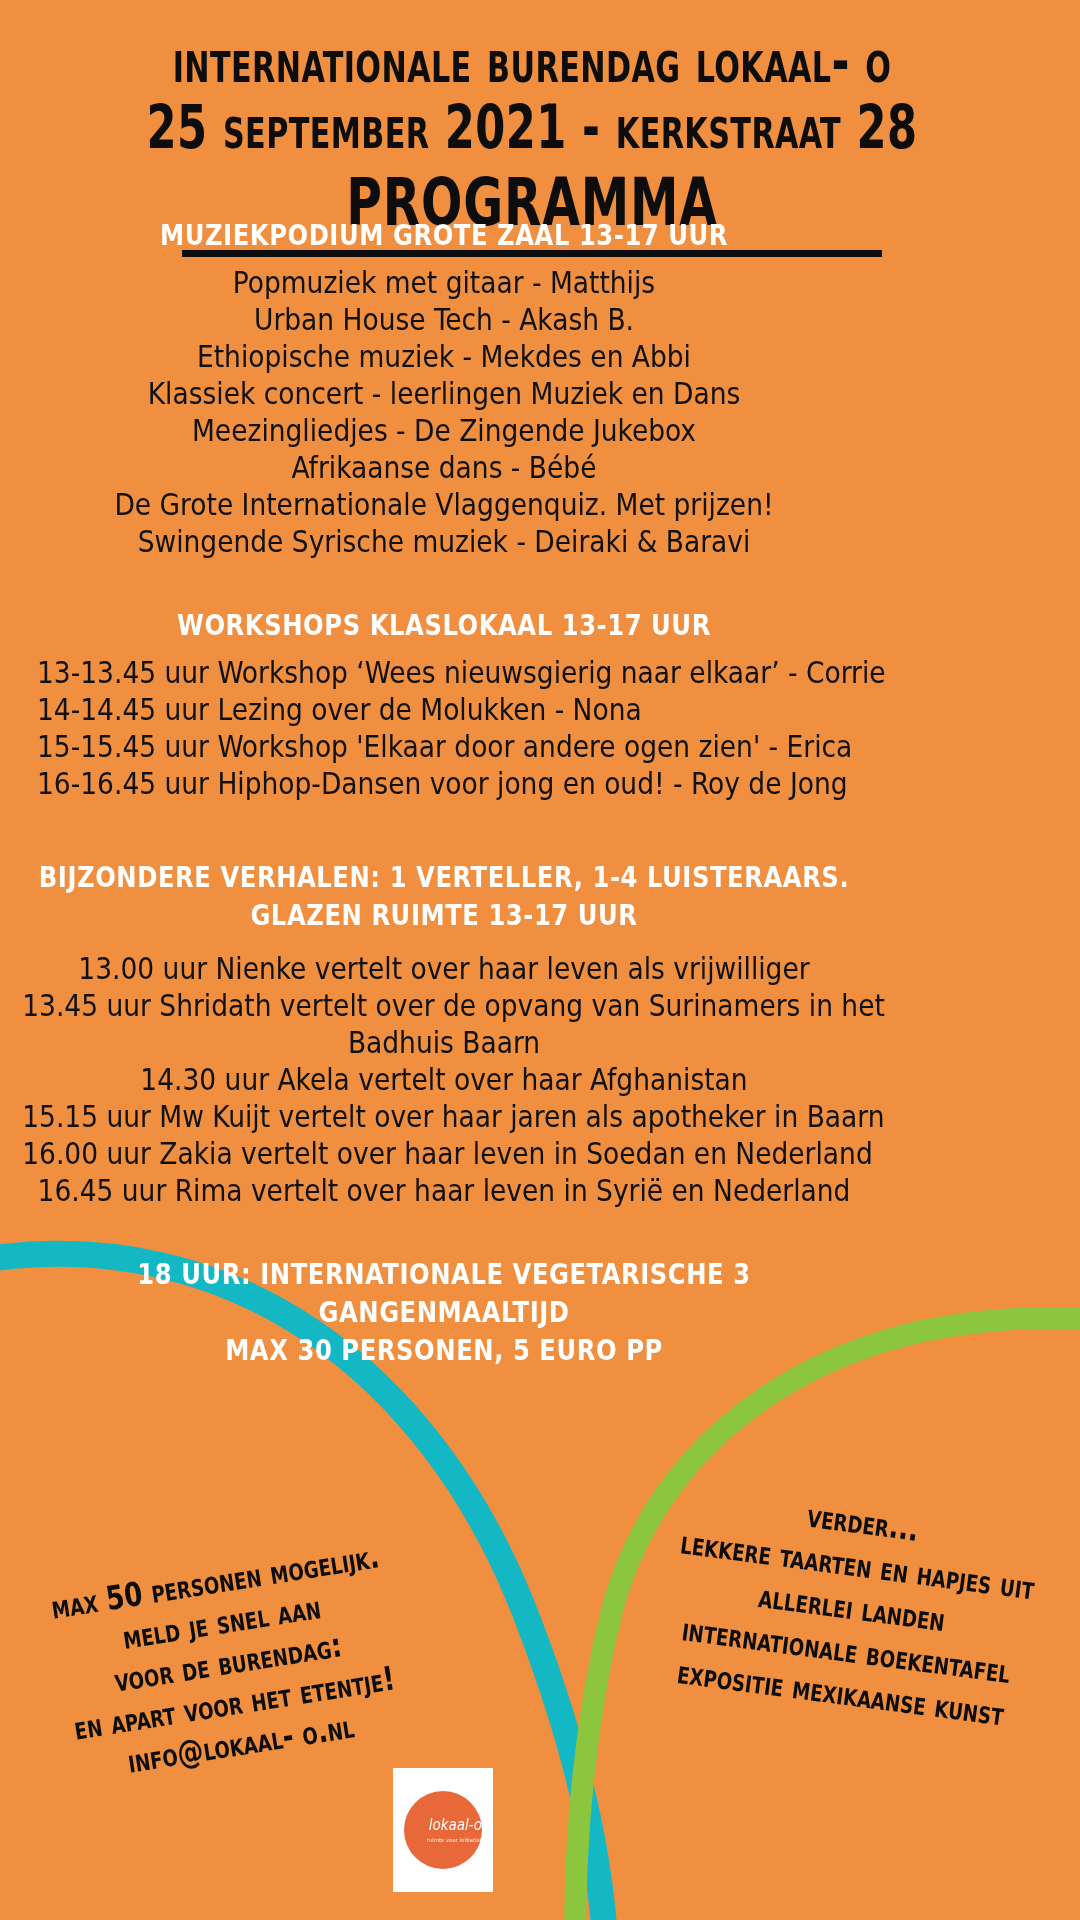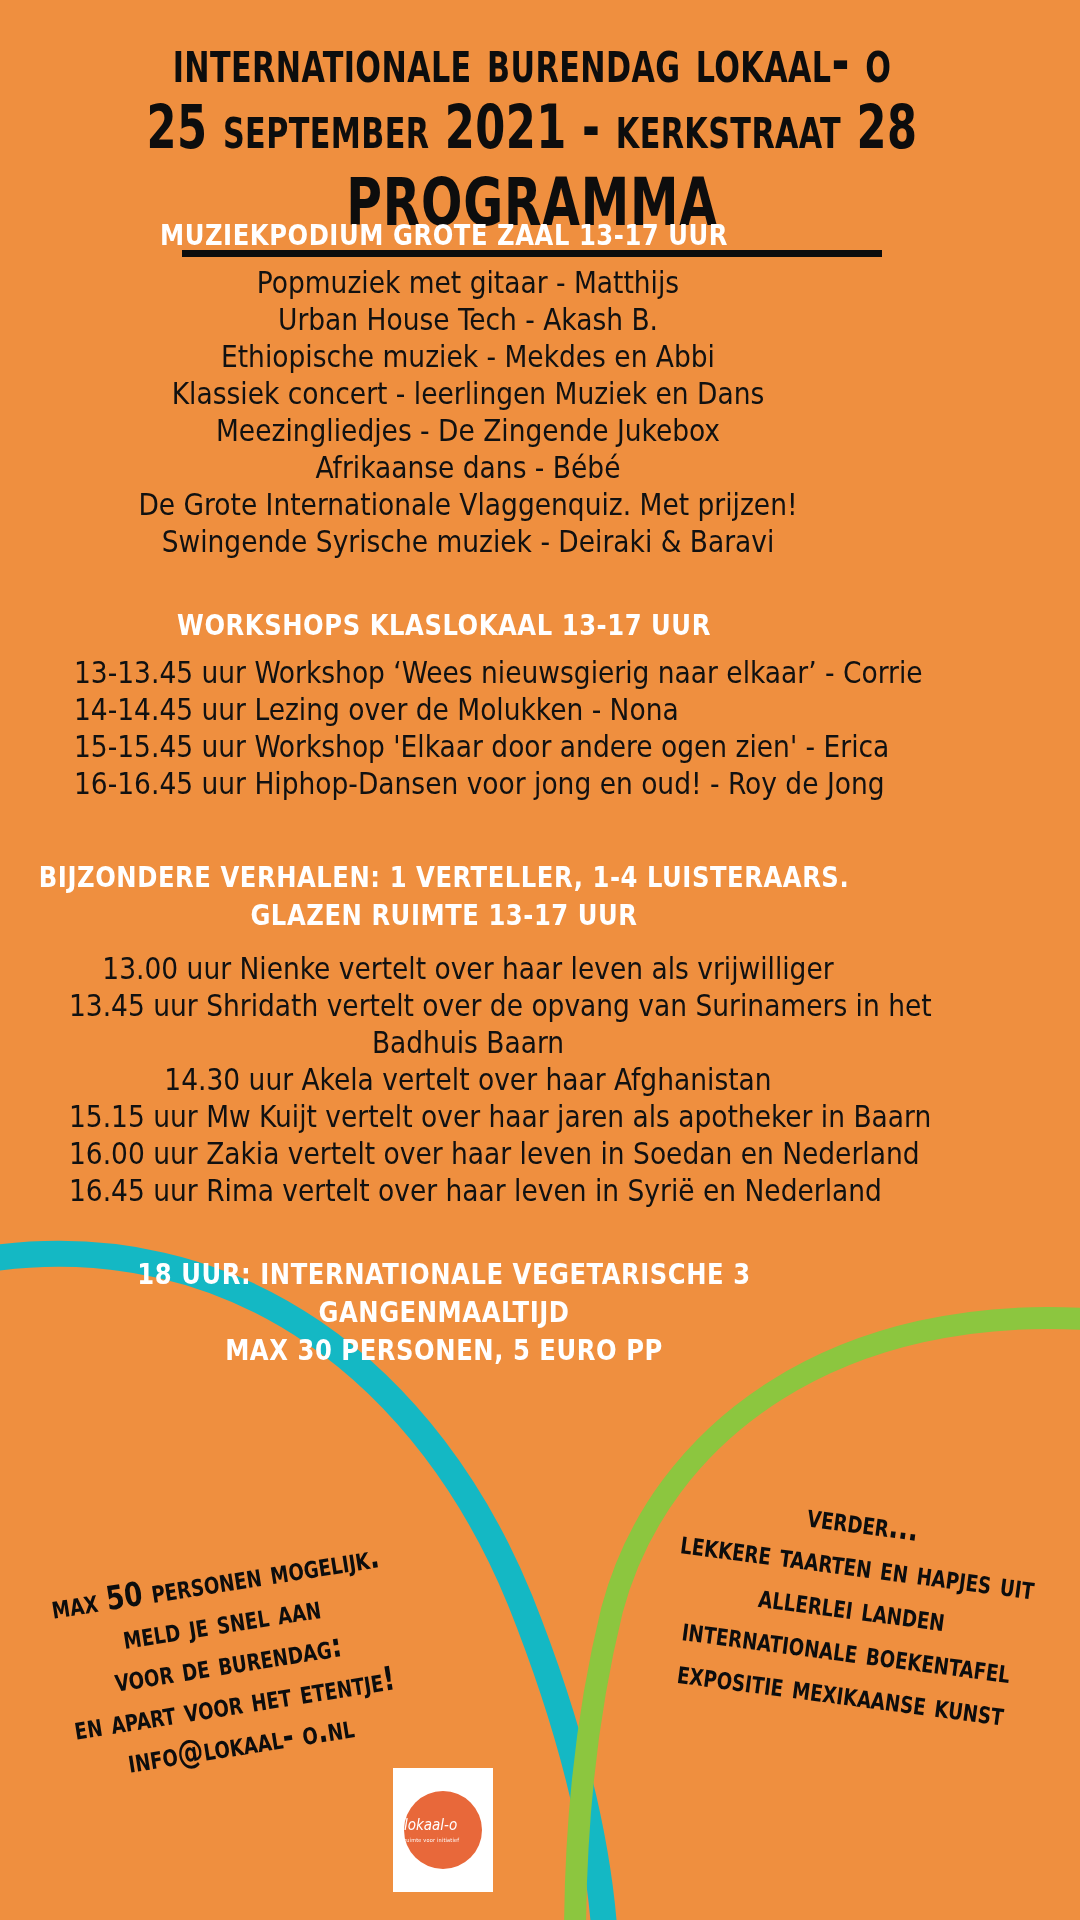--- a/index.html
+++ b/index.html
@@ -39,27 +39,27 @@
 
   
   .content{position:absolute;left:0;top:216px;width:888px;z-index:3;}
   .sec{margin:0;padding:0;}
   .sec-head{
     font-family:"DejaVu Sans Condensed","Liberation Sans Narrow","Liberation Sans",sans-serif;
     font-weight:700;color:#ffffff;text-transform:uppercase;
     font-size:29px;line-height:38px;letter-spacing:.6px;
     text-align:center;transform:scaleX(.93);
   }
-  .lines{text-align:center;margin-left:48px;}
+  .lines{text-align:center;}
   .ln{
     font-family:"DejaVu Sans Condensed","Liberation Sans Narrow","Liberation Sans",sans-serif;
     font-weight:400;color:#111;font-size:31px;line-height:37px;
     letter-spacing:0px;transform:scaleX(.95);white-space:nowrap;
   }
-  .lines.left{text-align:left;padding-left:26px;}
+  .lines.left{text-align:left;padding-left:37px;}
   .lines.left .ln{transform:scaleX(.95);transform-origin:left center;}
   .sp-10{height:10px;} .sp-16{height:16px;} .sp-46{height:46px;} .sp-56{height:56px;}
 
   
   .hand{
     position:absolute;z-index:6;color:#0d0d0d;
     font-family:"DejaVu Sans Condensed","Liberation Sans Narrow","Liberation Sans",sans-serif;
     font-weight:700;font-variant:small-caps;text-transform:lowercase;
   }
   .hand .hl{white-space:nowrap;transform:scaleX(.88);}
@@ -70,21 +70,21 @@
   .hand-right .hl.first{font-size:33px;}
 
   
   .logo-card{
     position:absolute;left:393px;top:1768px;width:100px;height:124px;
     background:#ffffff;z-index:7;
   }
   .logo-circle{
     position:absolute;left:50%;top:50%;transform:translate(-50%,-50%);
     width:78px;height:78px;border-radius:50%;background:#e8683a;
-    display:flex;flex-direction:column;align-items:flex-start;justify-content:center;
+    display:flex;flex-direction:column;align-items:flex-end;justify-content:center;
   }
   .logo-name{
     font-family:"DejaVu Sans Condensed","Liberation Sans Narrow","Liberation Sans",sans-serif;
     font-size:15px;font-style:italic;color:#ffffff;line-height:16px;font-weight:400;
   }
   .logo-sub{
     font-family:"DejaVu Sans Condensed","Liberation Sans Narrow","Liberation Sans",sans-serif;
     font-size:5.5px;color:#ffffff;line-height:8px;letter-spacing:.2px;margin-top:3px;
   }
 </style>

